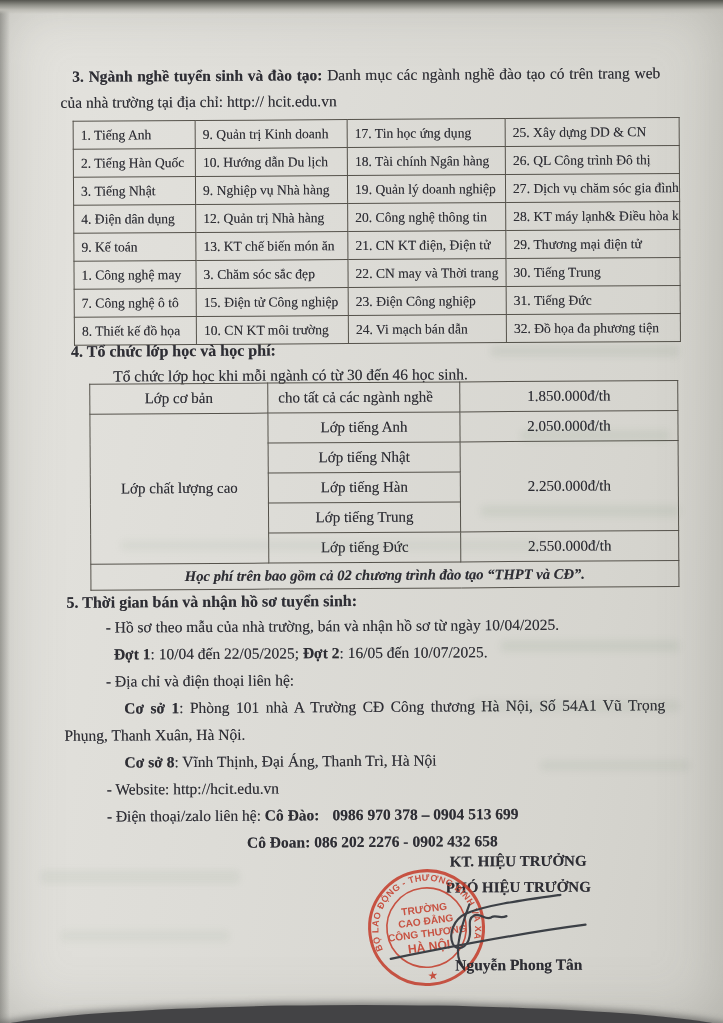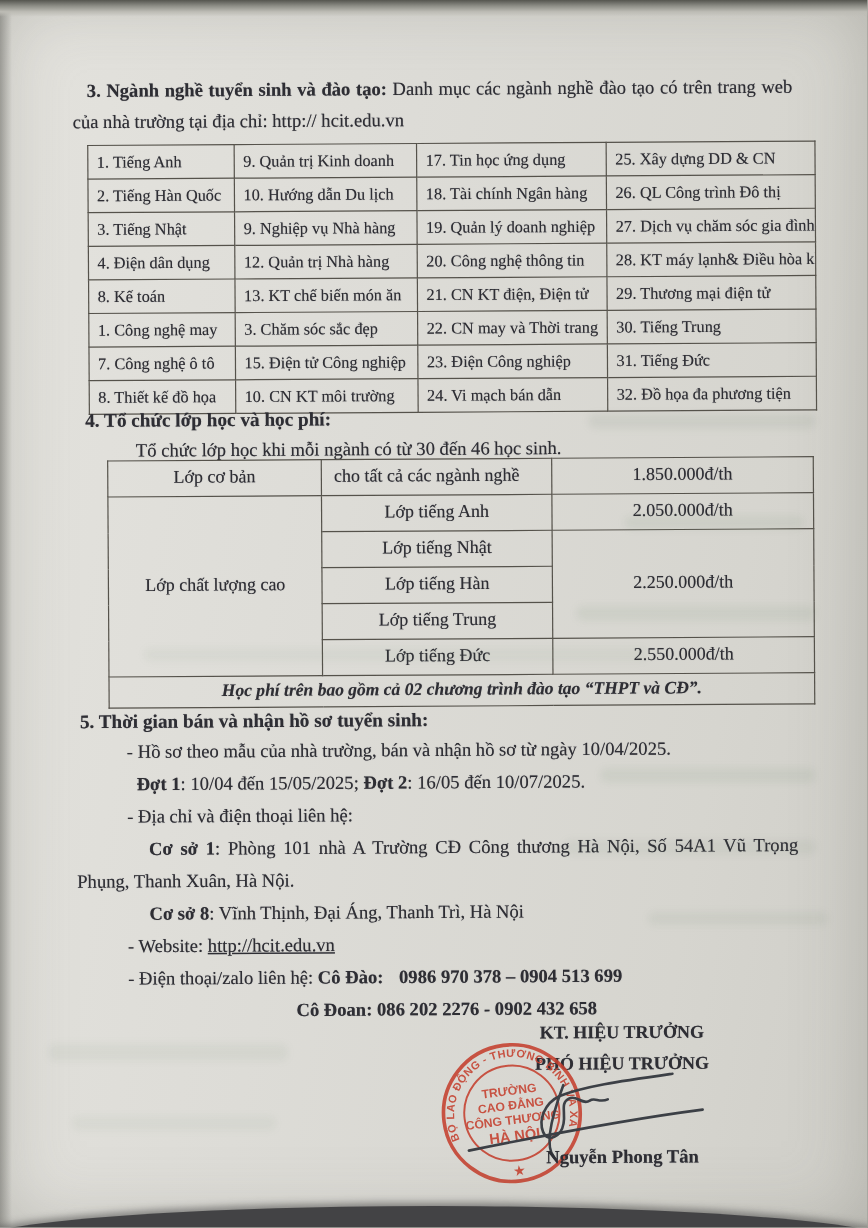--- a/index.html
+++ b/index.html
@@ -60,21 +60,21 @@
   .fees .note-cell{height:25px;text-align:center;font-style:italic;font-weight:bold;font-size:14.6px;}
 
   
   .sec5h{left:66px;top:588px;font-size:16px;}
   .sec5{position:absolute;left:63px;top:612px;width:601px;}
   .sec5 p{margin:0;font-size:15.5px;line-height:27px;text-shadow:0 0 .6px rgba(46,46,56,.55);}
   .in1{text-indent:42px;}
   .in2{text-indent:50px;}
   .in3{text-indent:60px;}
   .phone2{margin-left:182px !important;font-weight:bold;}
-  .url{text-decoration:underline;}
+  .url{}
   .numgap{margin-left:13px;}
 
   
   .sigtitles{position:absolute;left:428px;top:849px;width:176px;text-align:center;
              font-weight:bold;font-size:15px;line-height:26px;z-index:1;
              text-shadow:0 0 .6px rgba(46,46,56,.55);}
   .signame{position:absolute;left:428px;top:957px;width:176px;text-align:center;
            font-weight:bold;font-size:15.5px;z-index:3;
            text-shadow:0 0 .6px rgba(46,46,56,.55);}
   .stamp{position:absolute;left:363px;top:867px;width:122px;height:122px;
@@ -116,21 +116,21 @@
         <td>19. Quản lý doanh nghiệp</td>
         <td>27. Dịch vụ chăm sóc gia đình</td>
       </tr>
       <tr>
         <td>4. Điện dân dụng</td>
         <td>12. Quản trị Nhà hàng</td>
         <td>20. Công nghệ thông tin</td>
         <td>28. KT máy lạnh&amp; Điều hòa kk</td>
       </tr>
       <tr>
-        <td>8. Kế toán</td>
+        <td>9. Kế toán</td>
         <td>13. KT chế biến món ăn</td>
         <td>21. CN KT điện, Điện tử</td>
         <td>29. Thương mại điện tử</td>
       </tr>
       <tr>
         <td>1. Công nghệ may</td>
         <td>3. Chăm sóc sắc đẹp</td>
         <td>22. CN may và Thời trang</td>
         <td>30. Tiếng Trung</td>
       </tr>
@@ -185,21 +185,21 @@
       </tr>
       <tr>
         <td class="note-cell" colspan="3">Học phí trên bao gồm cả 02 chương trình đào tạo “THPT và CĐ”.</td>
       </tr>
     </tbody>
       </table>
 
     <p class="para b sec5h">5. Thời gian bán và nhận hồ sơ tuyển sinh:</p>
     <div class="sec5">
       <p class="in1">- Hồ sơ theo mẫu của nhà trường, bán và nhận hồ sơ từ ngày 10/04/2025.</p>
-      <p class="in2"><span class="b">Đợt 1</span><span>: 10/04 đến 15/05/2025; </span><span class="b">Đợt 2</span><span>: 16/05 đến 10/07/2025.</span></p>
+      <p class="in2"><span class="b">Đợt 1</span><span>: 10/04 đến 22/05/2025; </span><span class="b">Đợt 2</span><span>: 16/05 đến 10/07/2025.</span></p>
       <p class="in1">- Địa chỉ và điện thoại liên hệ:</p>
       <p class="in3 just"><span class="b">Cơ sở 1</span><span>: Phòng 101 nhà A Trường CĐ Công thương Hà Nội, Số 54A1 Vũ Trọng Phụng, Thanh Xuân, Hà Nội.</span></p>
       <p class="in3"><span class="b">Cơ sở 8</span><span>: Vĩnh Thịnh, Đại Áng, Thanh Trì, Hà Nội</span></p>
       <p class="in1"><span>- Website: </span><span class="url">http://hcit.edu.vn</span></p>
       <p class="in1"><span>- Điện thoại/zalo liên hệ: </span><span class="b">Cô Đào:</span><span class="b numgap">0986 970 378 – 0904 513 699</span></p>
       <p class="phone2">Cô Đoan: 086 202 2276 - 0902 432 658</p>
     </div>
 
     <div class="sigtitles">
       <div>KT. HIỆU TRƯỞNG</div>

